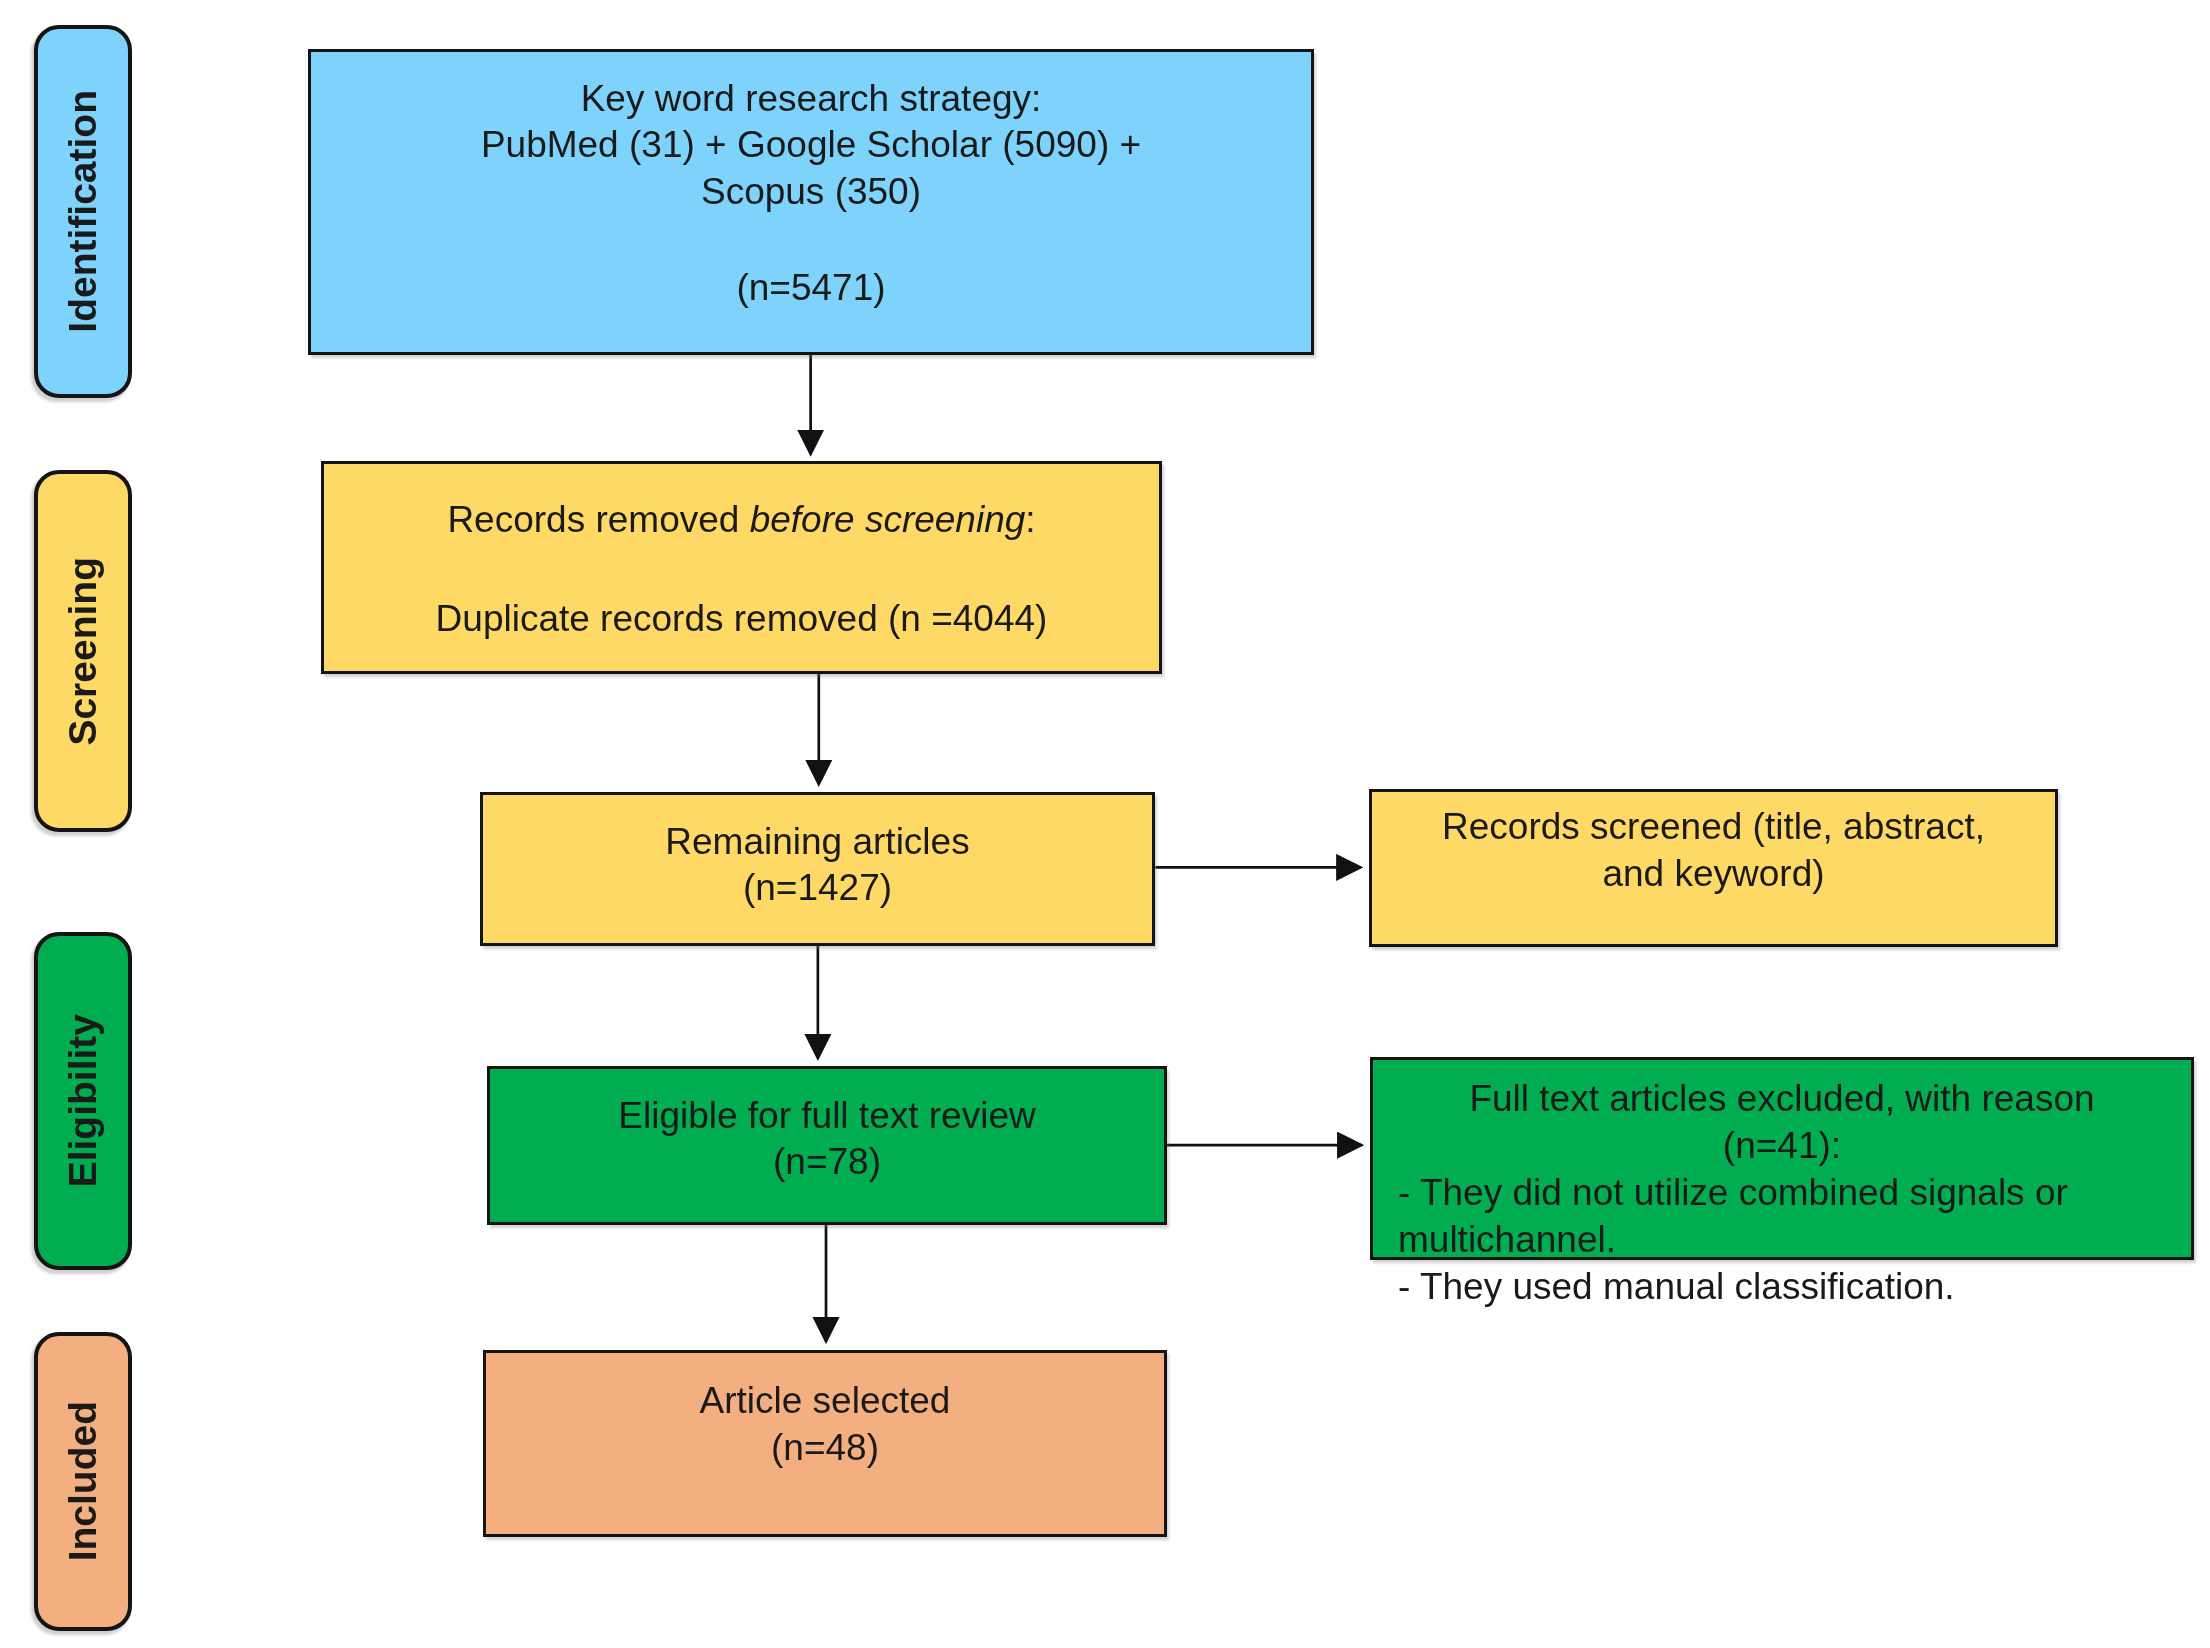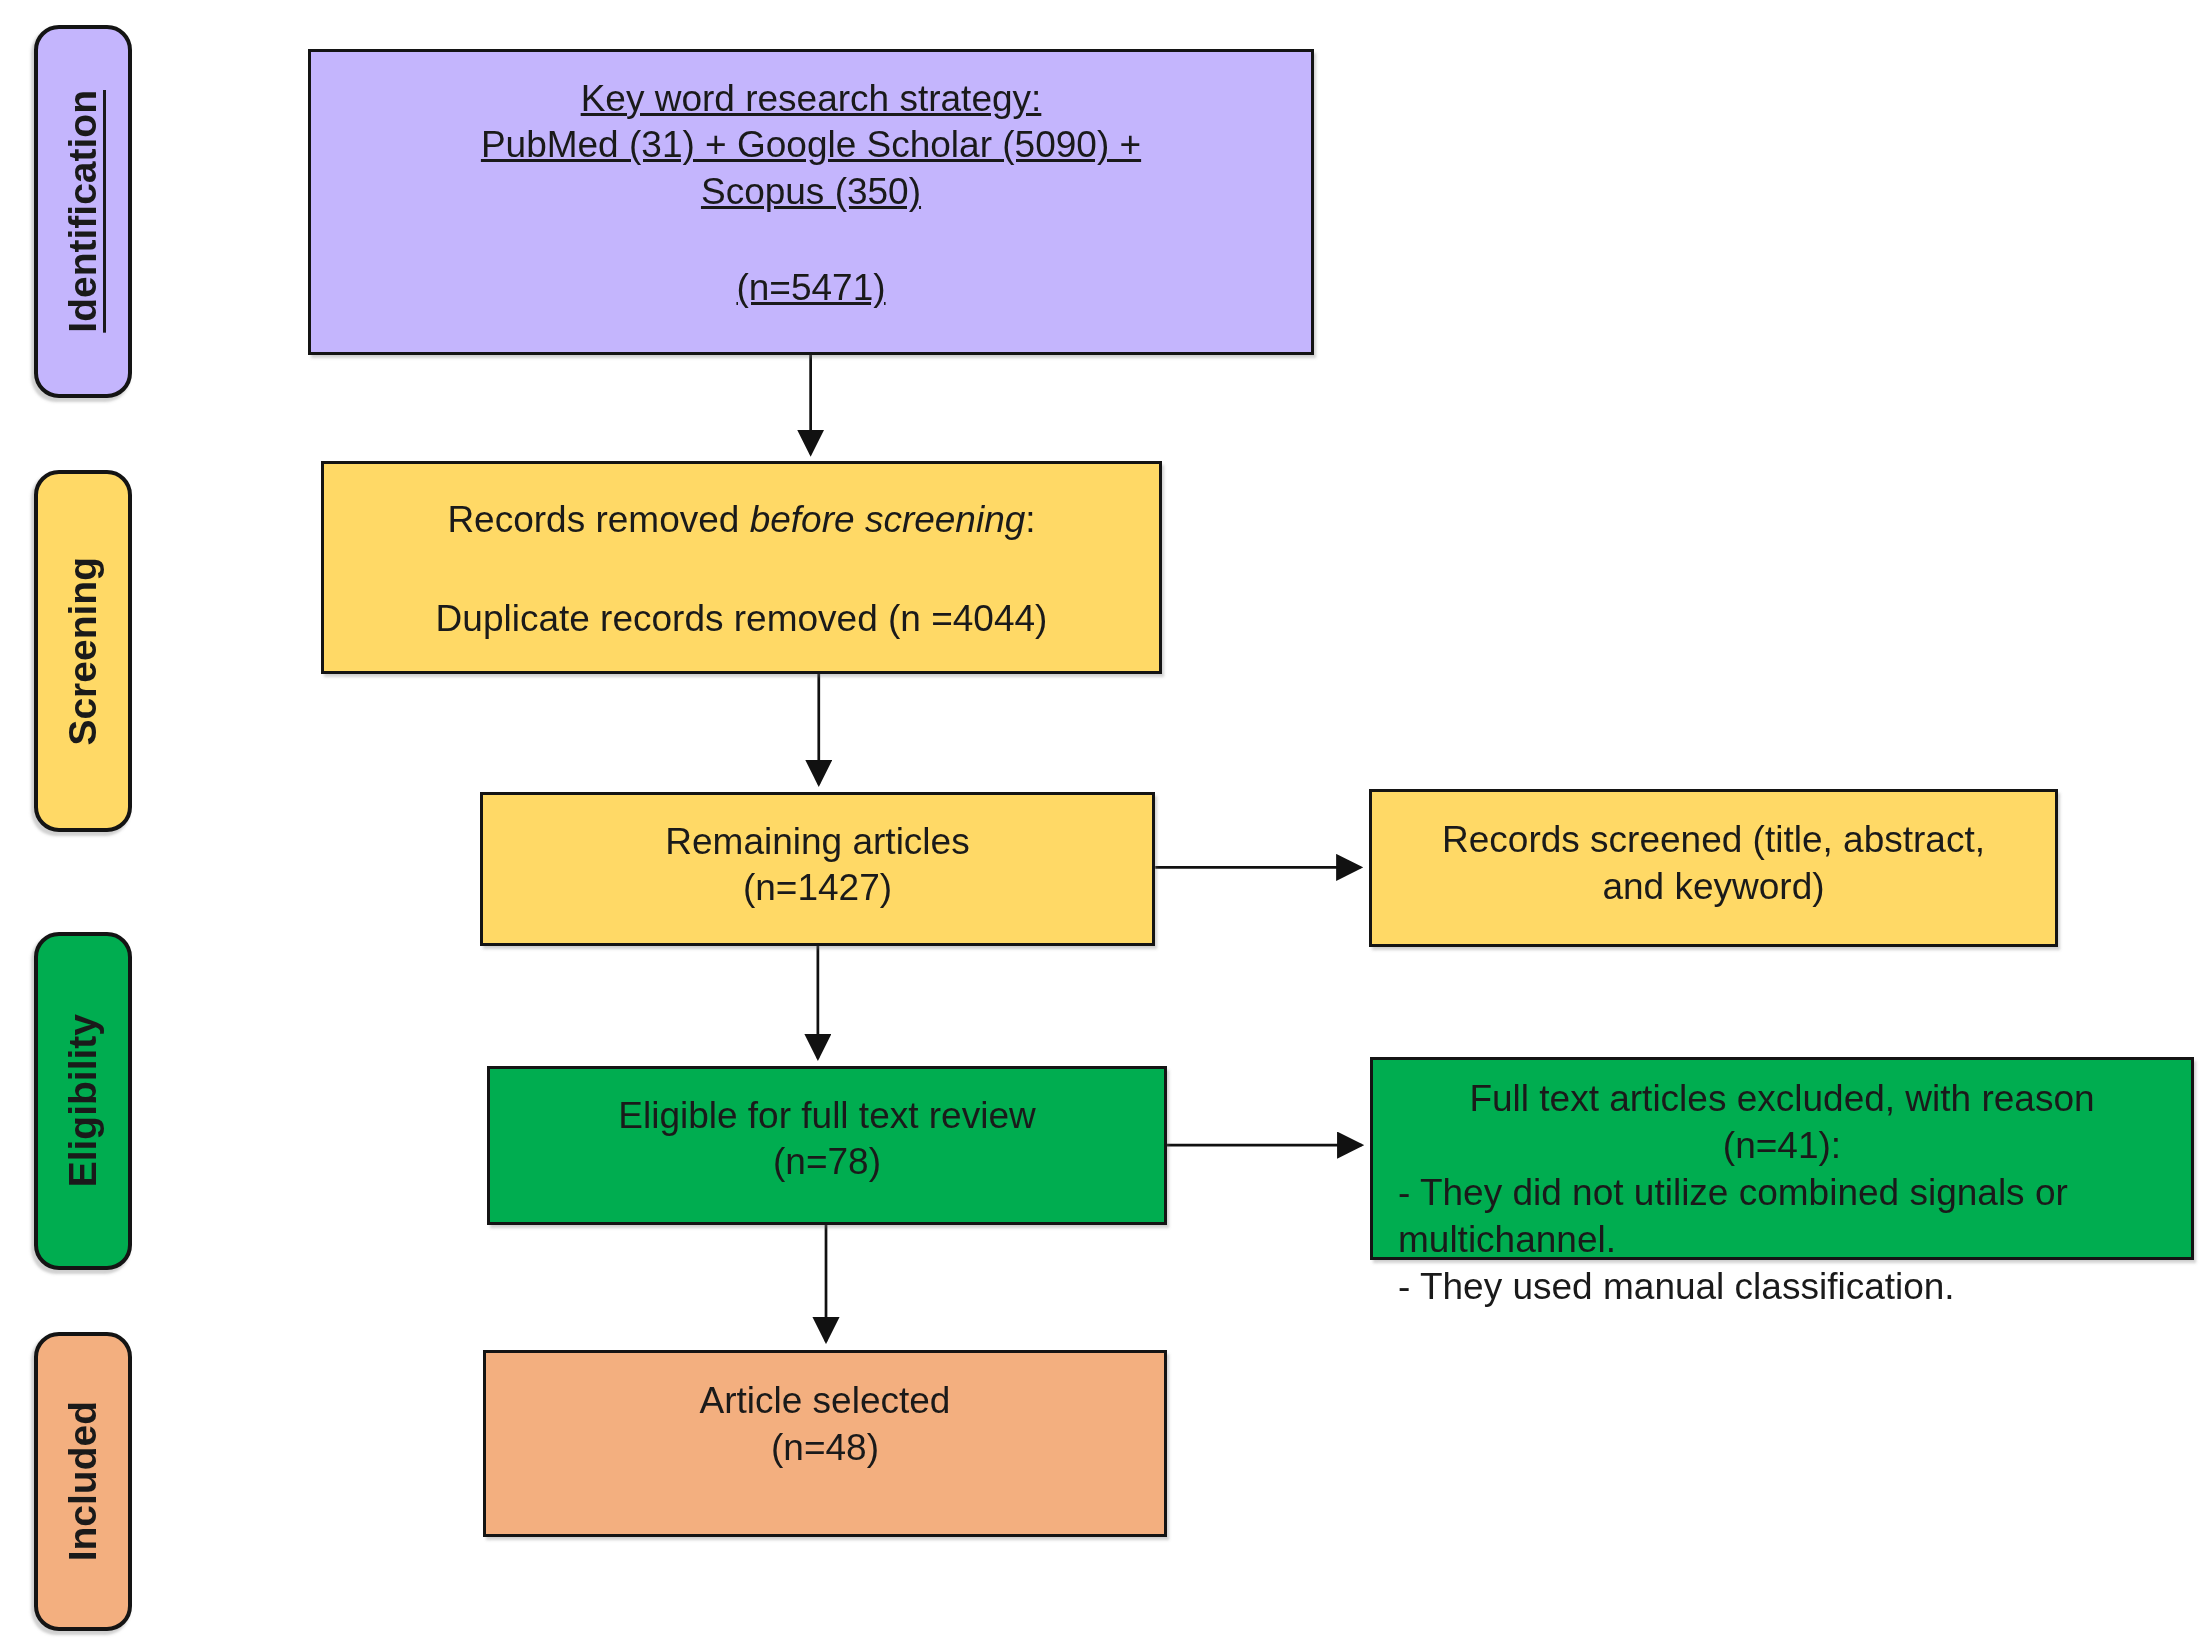--- a/index.html
+++ b/index.html
@@ -41,36 +41,36 @@
     justify-content: center;
     font-weight: bold;
     font-size: 39px;
     box-shadow: -2.7px 3.6px 2.7px rgba(120,120,120,0.35);
   }
   .vtext {
     writing-mode: vertical-rl;
     transform: rotate(180deg);
     white-space: nowrap;
   }
-  .fill-lightgreen { background: #c4b5fd; text-decoration: underline; }
+  .fill-lightgreen { background: #7dd3fc; }
   .fill-yellow     { background: #ffd966; }
   .fill-green      { background: #00ad50; }
   .fill-orange     { background: #f3af7f; }
 
   
   #stage-identification { left: 34px;  top: 25px;   width: 98px; height: 373px; }
   #stage-screening      { left: 34px;  top: 470px;  width: 98px; height: 362px; }
   #stage-eligibility    { left: 34px;  top: 932px; width: 98px; height: 338px; }
   #stage-included       { left: 34px;  top: 1332px; width: 98px; height: 299px; }
 
   
   #node-keyword   { left: 308px;  top: 49px;   width: 1006px; height: 306px; padding-top: 23.5px; }
   #node-removed   { left: 321px;  top: 461px;  width: 841px; height: 213px; padding-top: 33px; }
   #node-remaining { left: 480px;  top: 792px;  width: 675px;  height: 154px; padding-top: 23.5px; }
-  #node-screened  { left: 1369px; top: 789px;  width: 689px;  height: 158px; padding-top: 25px; }
+  #node-screened  { left: 1369px; top: 789px;  width: 689px;  height: 158px; padding-top: 12px; }
   #node-eligible  { left: 487px;  top: 1066px; width: 680px;  height: 159px; padding-top: 23.5px; }
   #node-excluded  { left: 1370px; top: 1057px; width: 824px;  height: 203px; padding: 16.3px 25px 0 25px; }
   #node-selected  { left: 483px;  top: 1350px; width: 684px;  height: 187px; padding-top: 25px; }
 
   #node-keyword .count { margin-top: 49px; }
   #node-removed .detail { margin-top: 52px; }
   #node-excluded .bullets { width: 100%; text-align: left; }
 </style>
 </head>
 <body>

